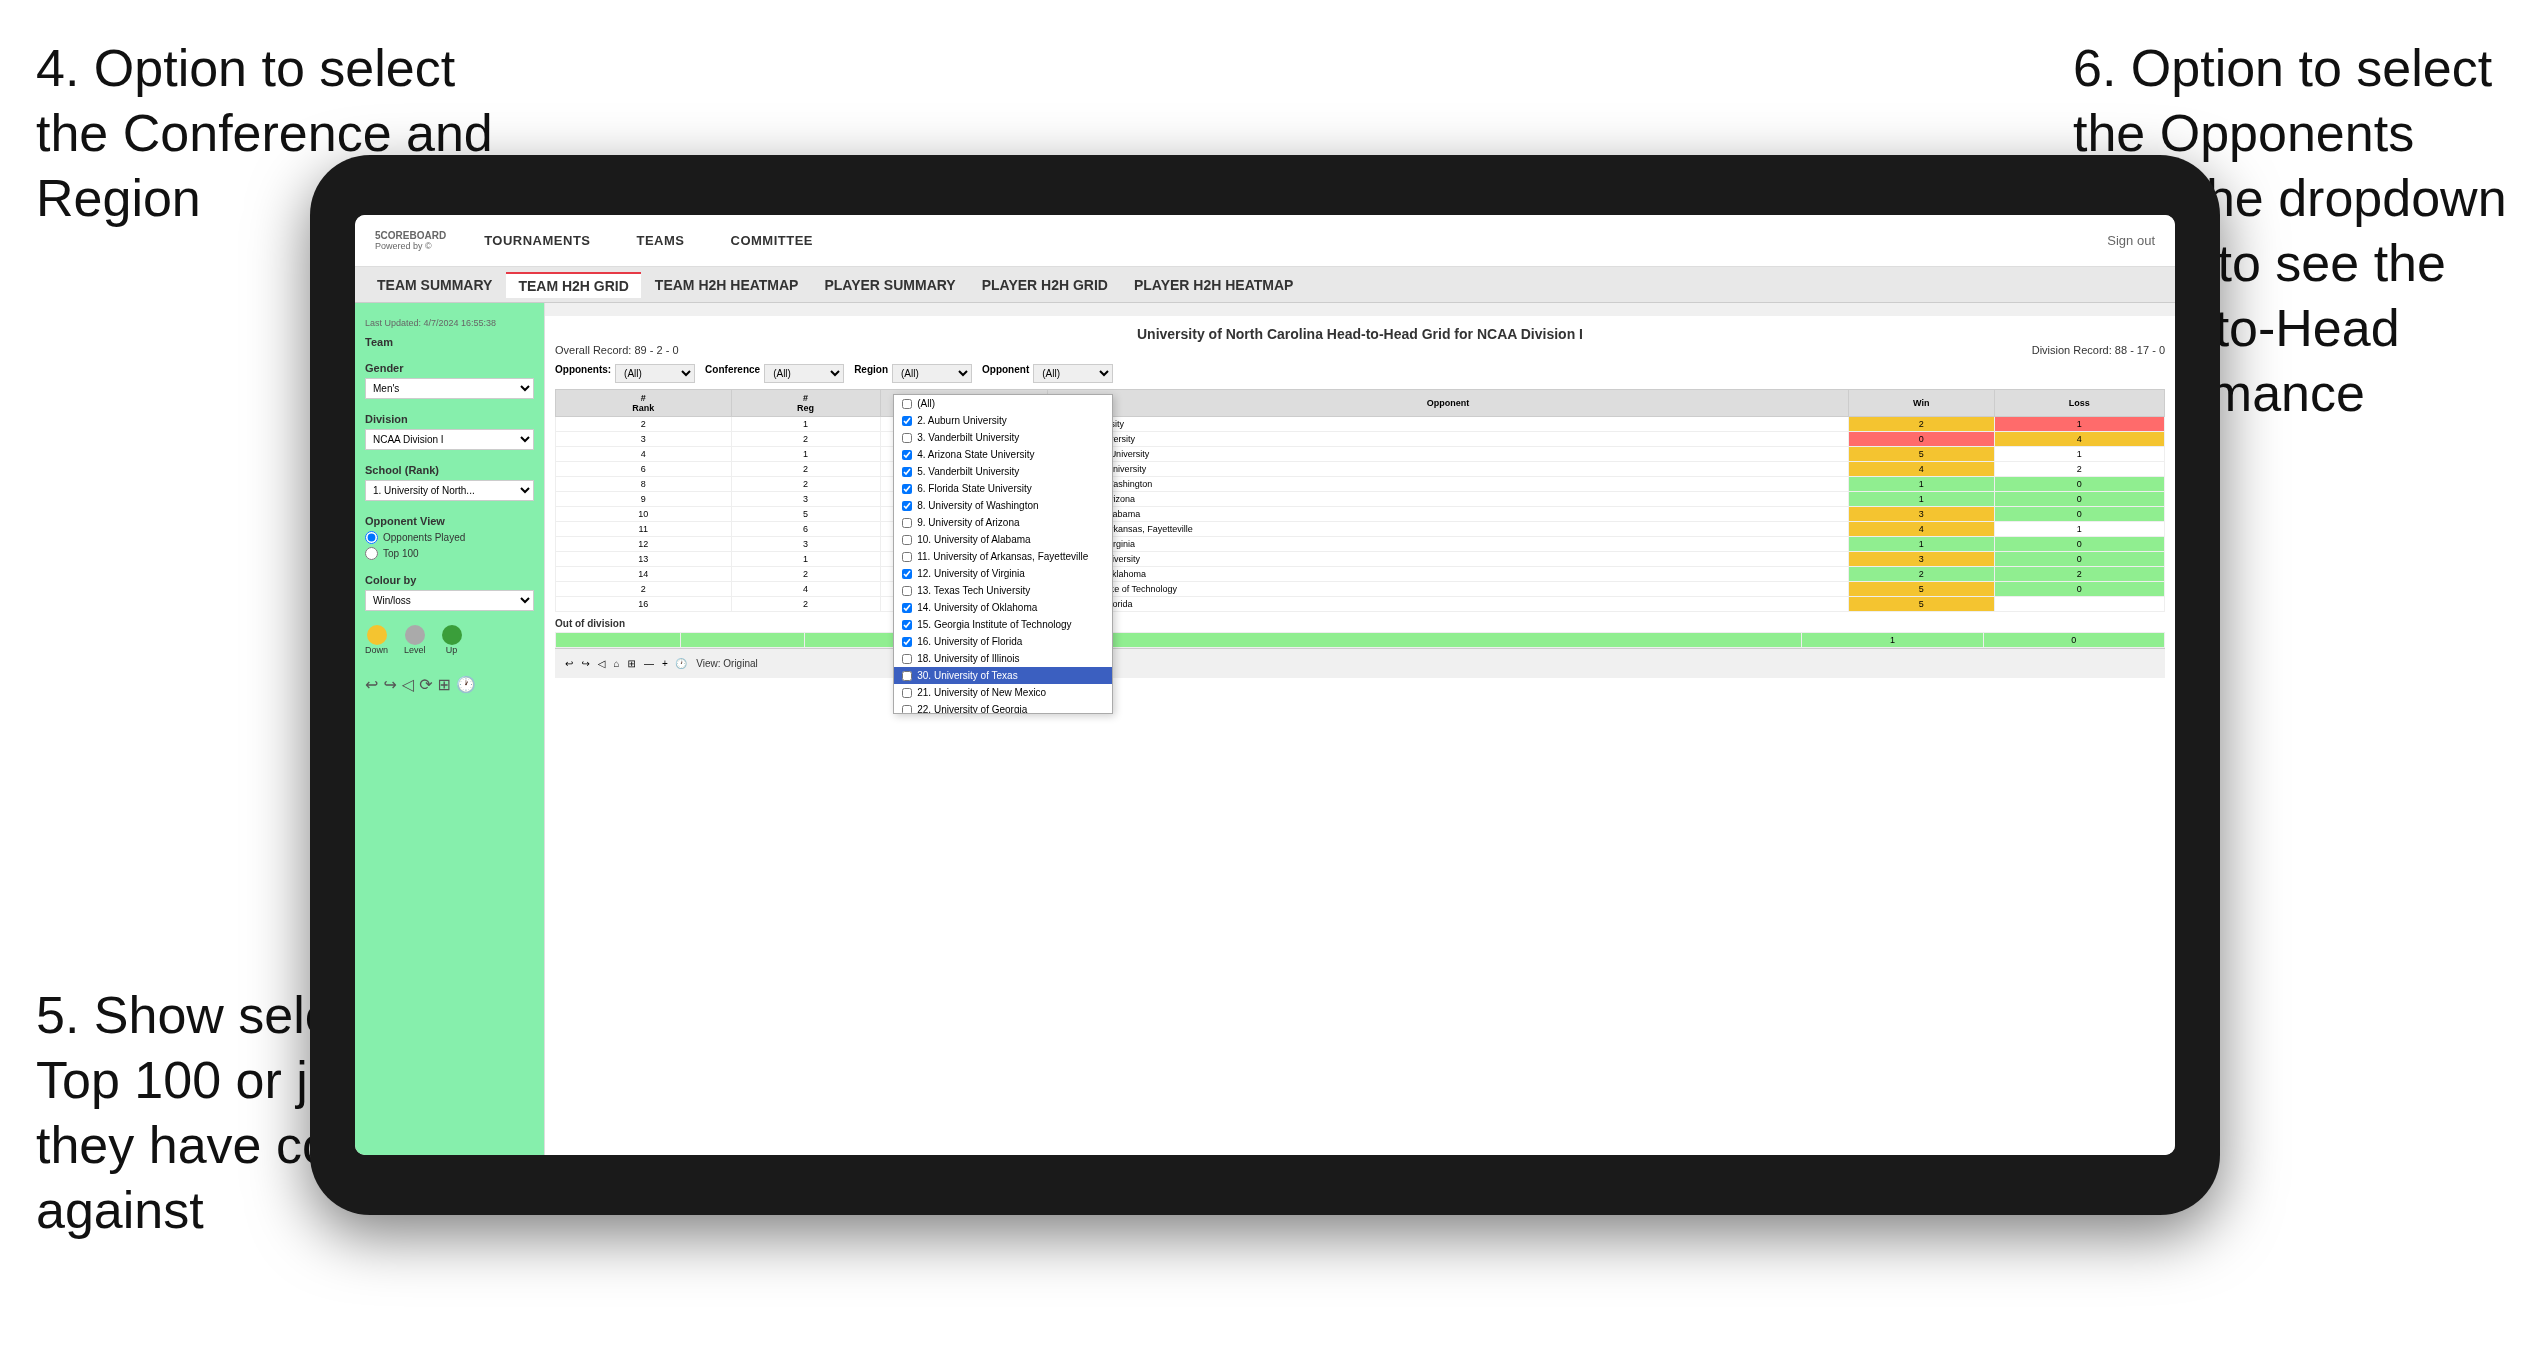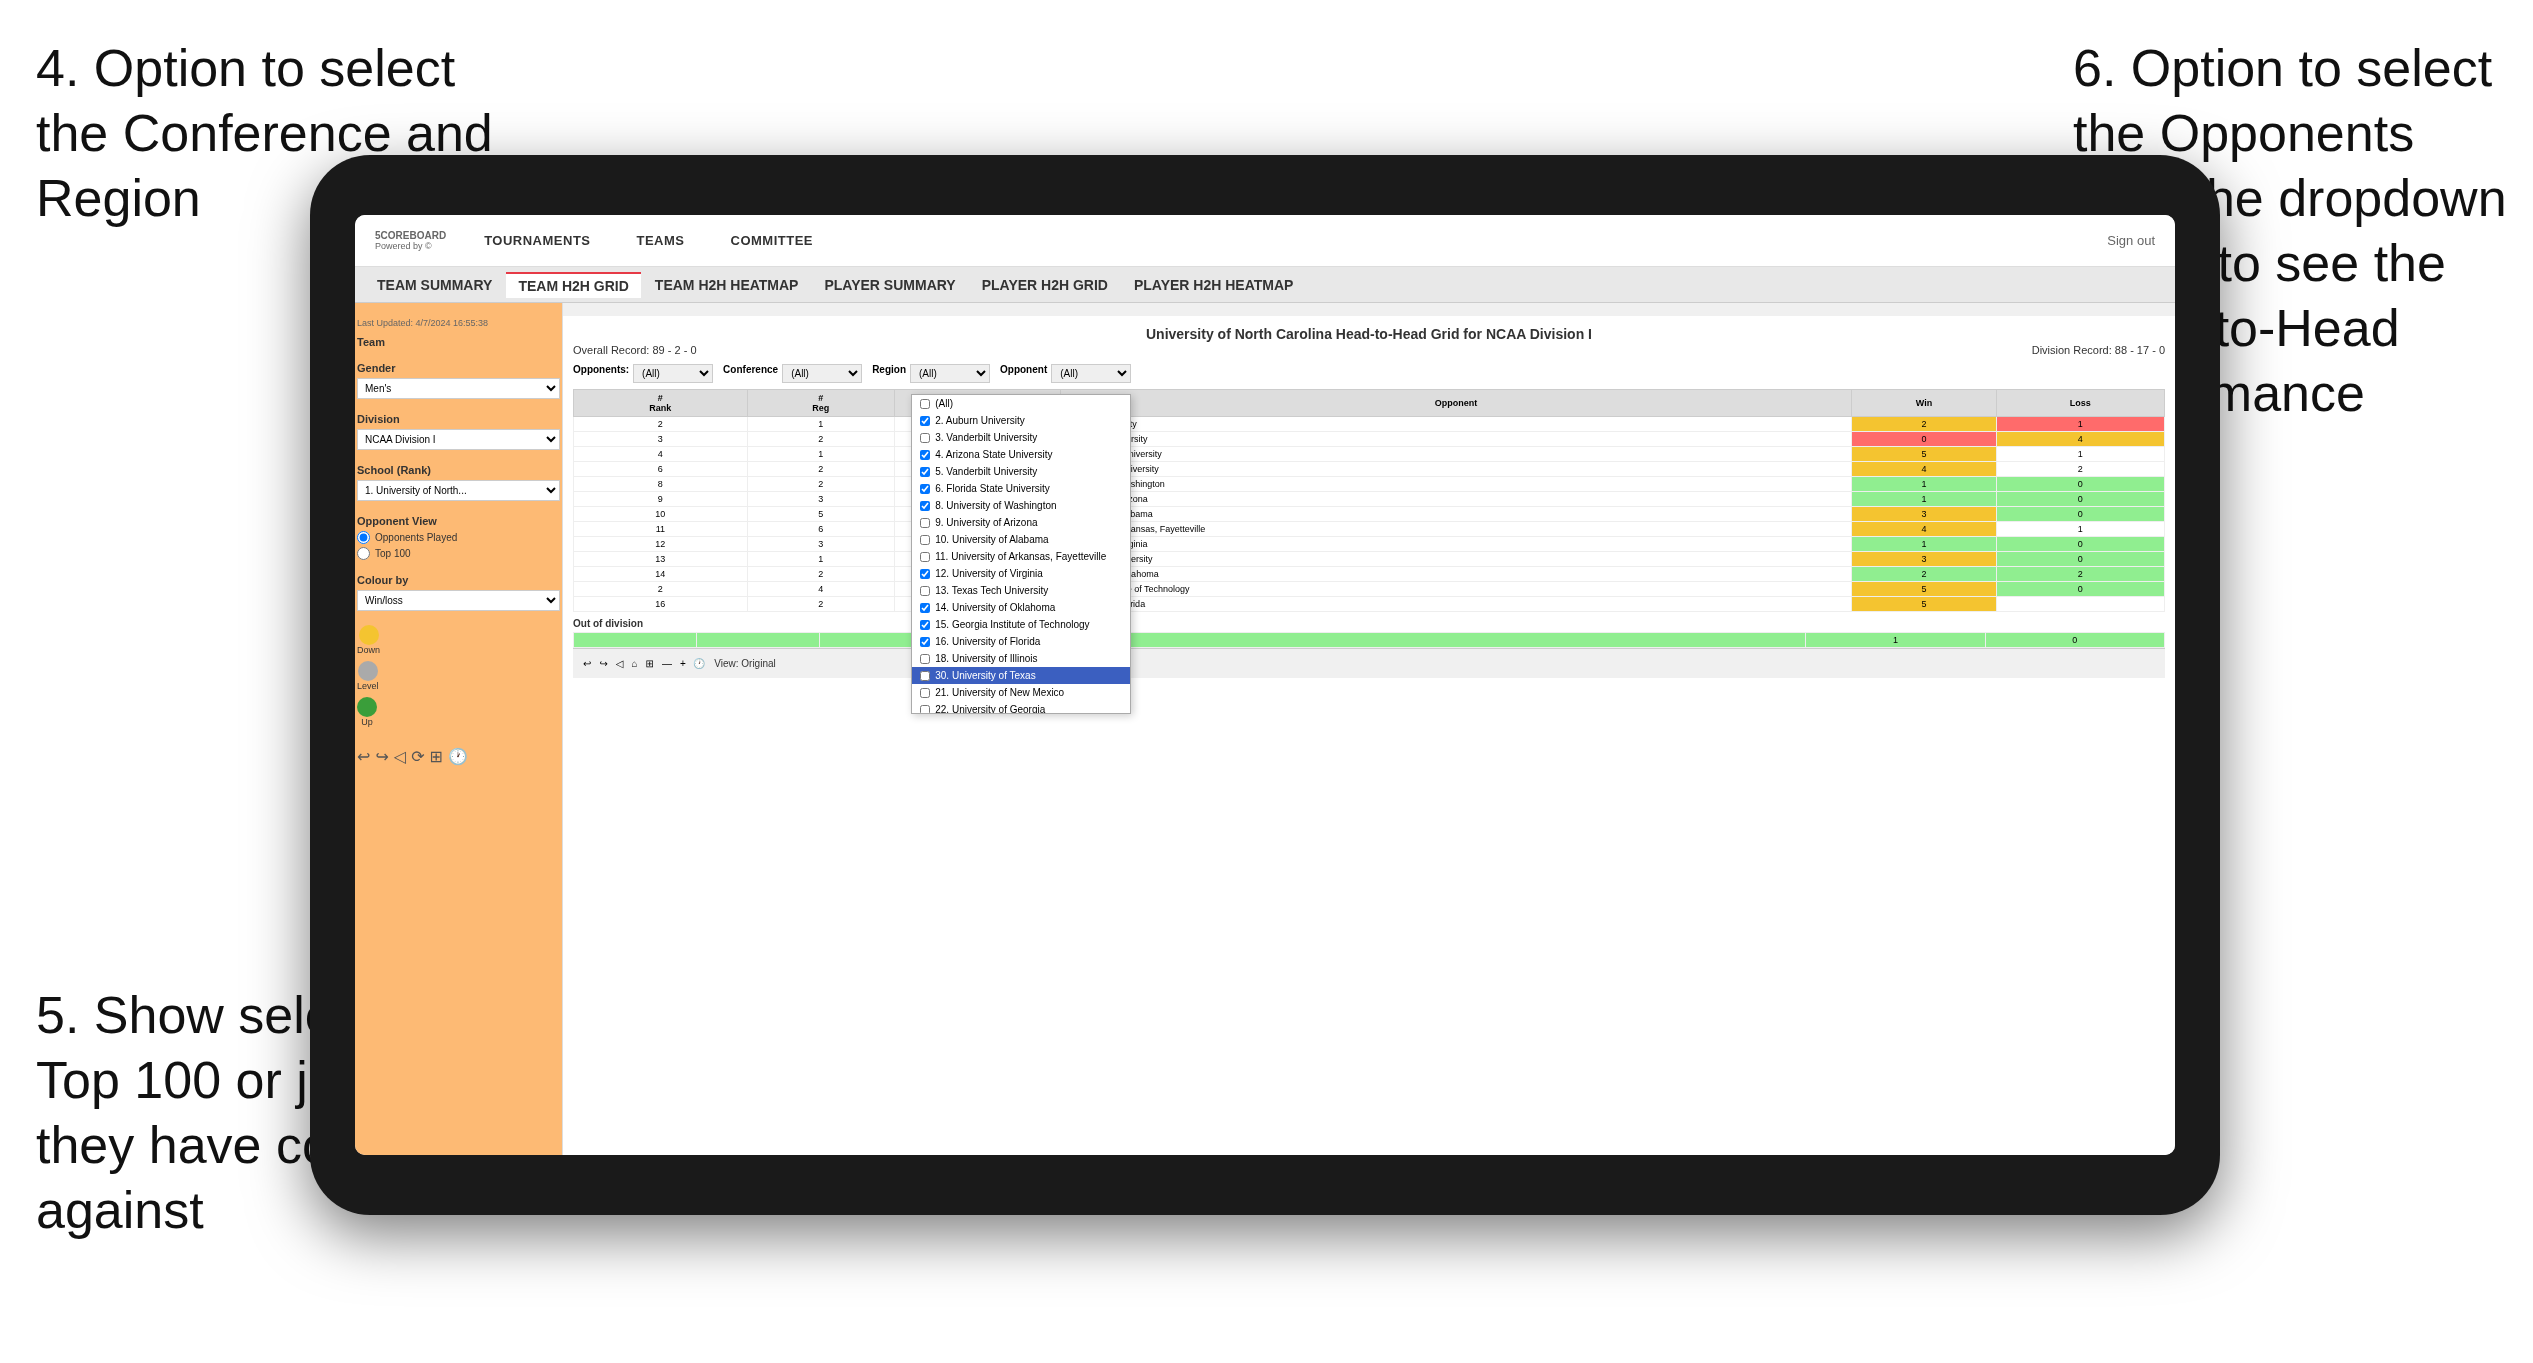--- a/index.html
+++ b/index.html
@@ -125,24 +125,24 @@
 
     
     .main-content {
       flex: 1;
       display: flex;
       overflow: hidden;
     }
 
     
     .sidebar {
-      width: 208px;
-      background: #fdba74;
+      width: 190px;
+      background: #86efac;
       border-right: 1px solid #ddd;
-      padding: 15px 2px;
+      padding: 15px 10px;
       font-size: 11px;
       overflow-y: auto;
       flex-shrink: 0;
     }
 
     .sidebar-section {
       margin-bottom: 14px;
     }
 
     .sidebar-label {
@@ -174,24 +174,23 @@
       display: flex;
       align-items: center;
       gap: 5px;
       font-size: 10px;
       color: #333;
       margin-bottom: 3px;
     }
 
     .color-dots {
       display: flex;
-      align-items: flex-start;
-      gap: 6px;
+      align-items: flex-end;
+      gap: 16px;
       margin-top: 8px;
-      flex-direction: column;
     }
 
     .dot {
       width: 20px;
       height: 20px;
       border-radius: 50%;
     }
 
     .dot-label {
       font-size: 9px;

